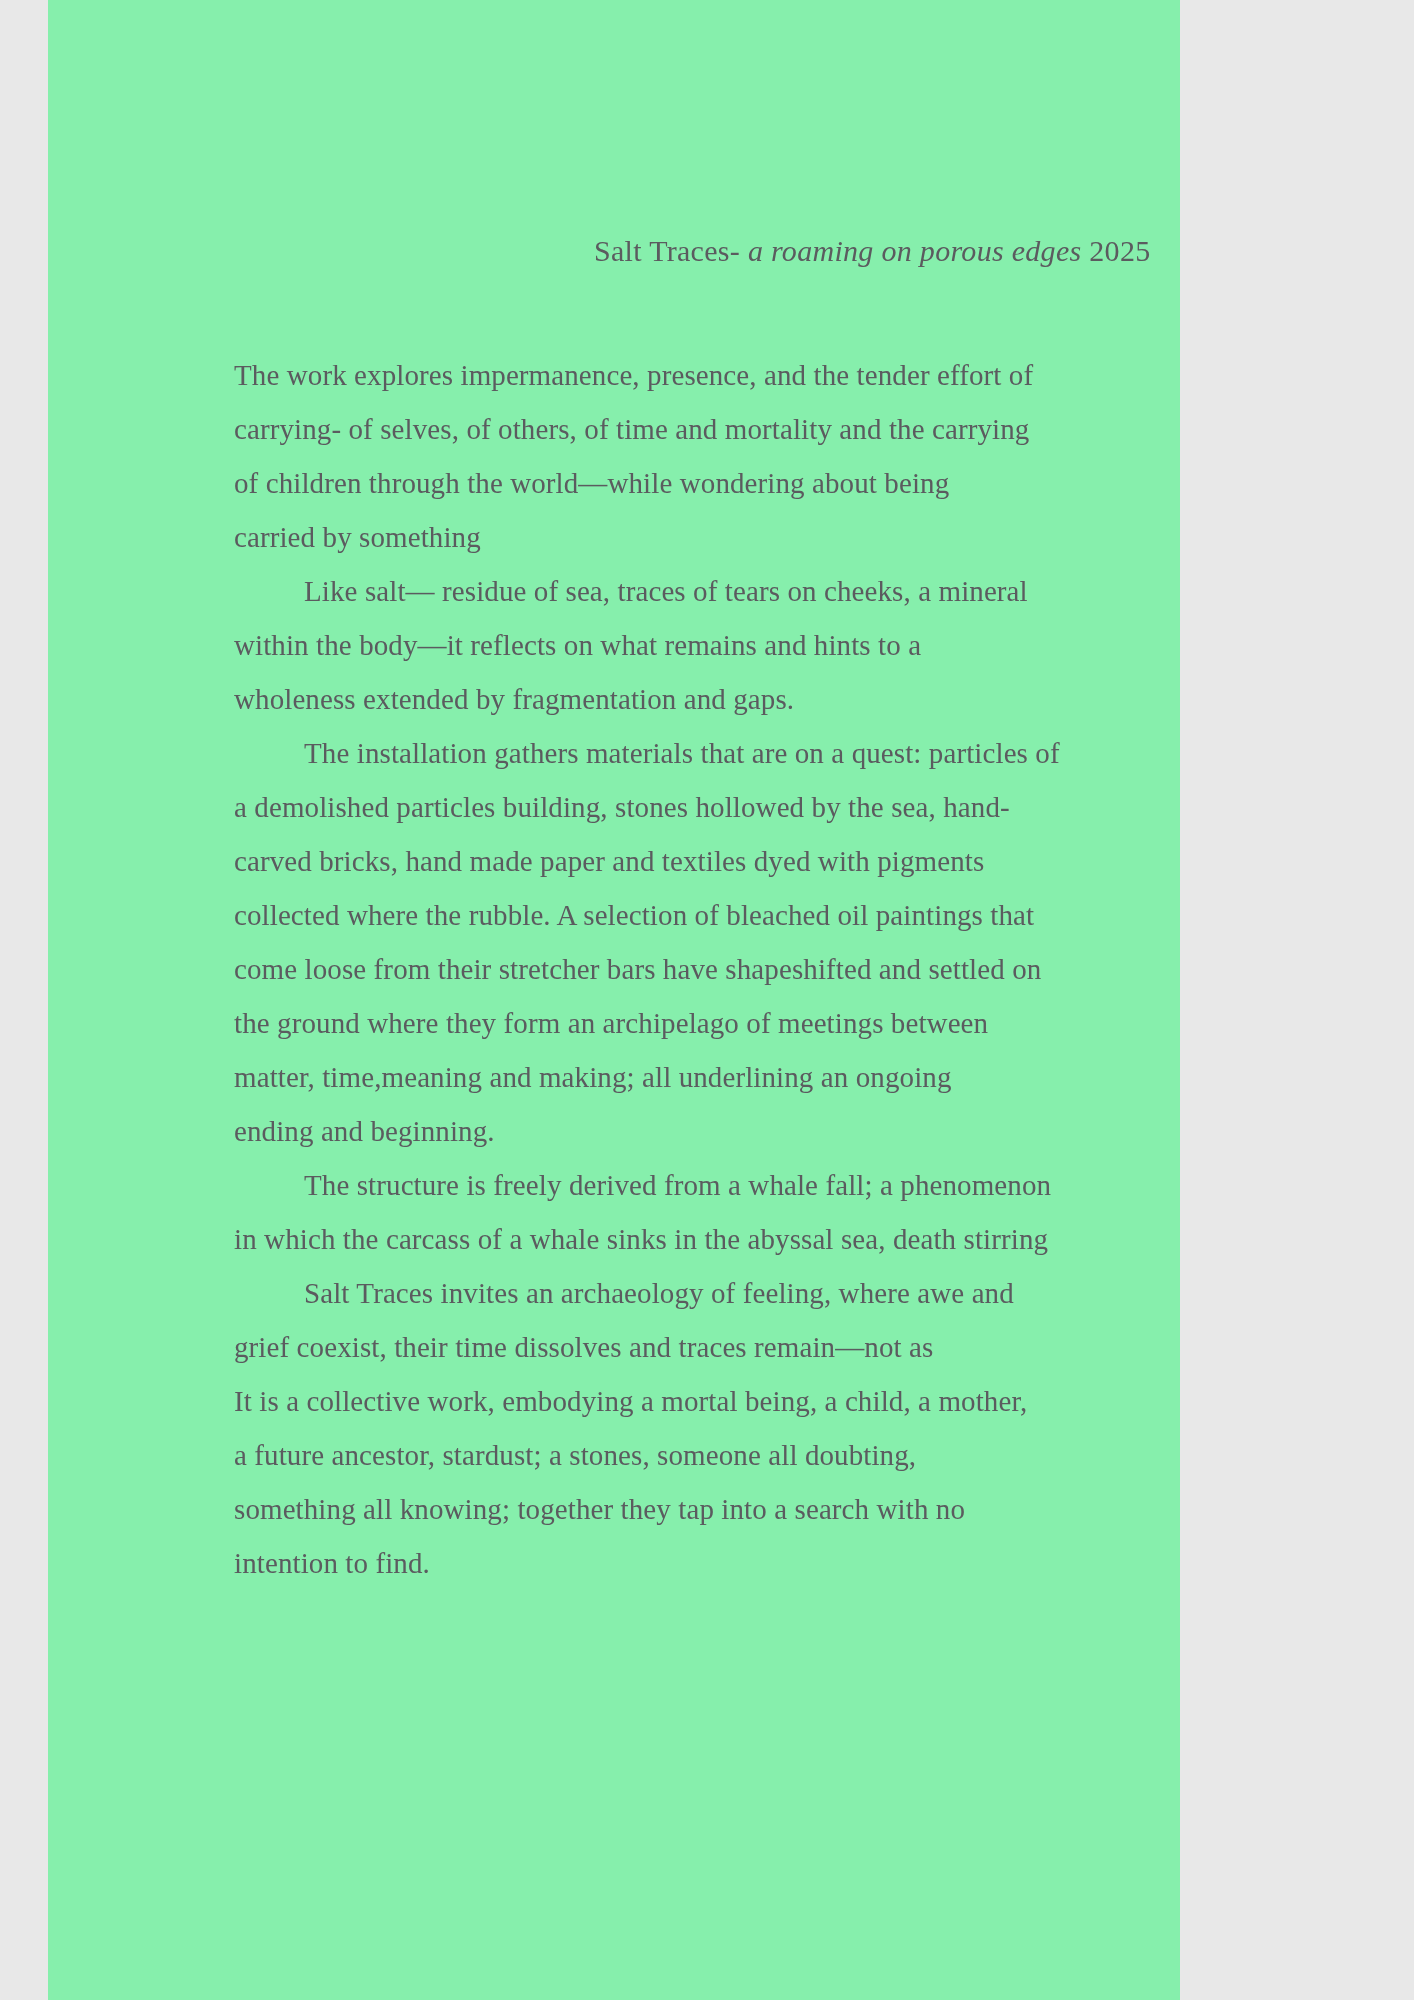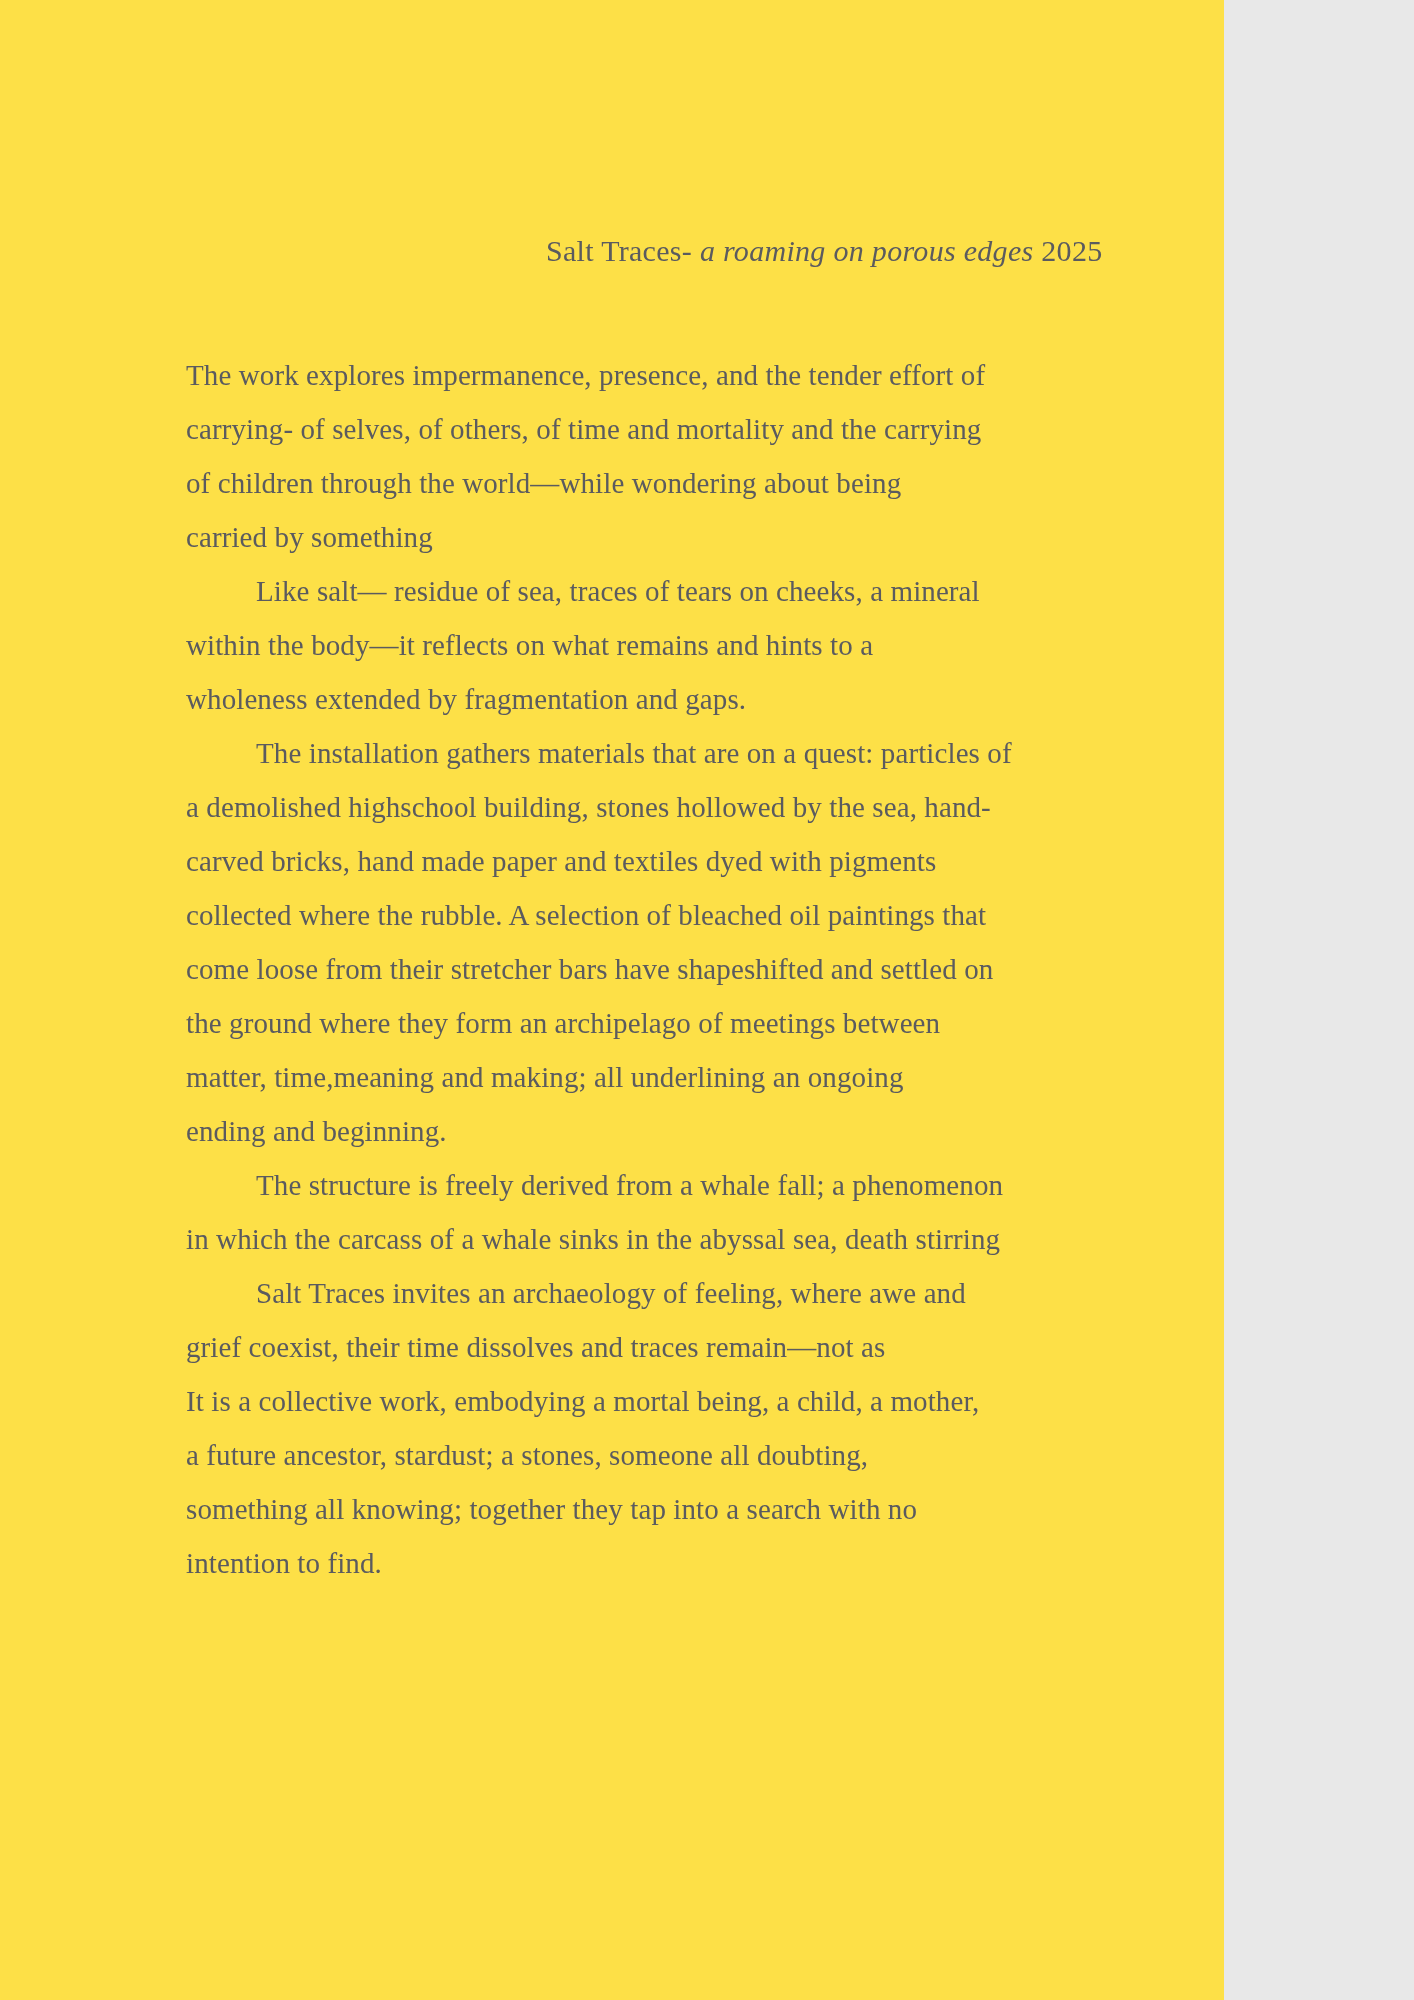--- a/index.html
+++ b/index.html
@@ -2,26 +2,27 @@
 <html><head>
 <meta charset="utf-8">
 <style>
   html, body {
     margin: 0;
     padding: 0;
     background: #e8e8e8;
   }
   .page {
     position: relative;
-    width: 1224px;
+    width: 1132px;
     height: 2000px;
-    background: #fde047;
+    background: #86efac;
     overflow: hidden;
     font-family: "Liberation Serif", "DejaVu Serif", serif;
     color: #5b5b5f;
+    margin-left: 48px;
   }
   .content {
     position: absolute;
     left: 186px;
     top: 224px;
     width: 1180px;
   }
   .title-line {
     margin-left: 360px;
     font-size: 30px;
@@ -56,21 +57,21 @@
     </div>
     <div class="body-text">
         <div class="line">The work explores impermanence, presence, and the tender effort of</div>
         <div class="line">carrying- of selves, of others, of time and mortality and the carrying</div>
         <div class="line">of children through the world—while wondering about being</div>
         <div class="line">carried by something</div>
         <div class="line indent">Like salt— residue of sea, traces of tears on cheeks, a mineral</div>
         <div class="line">within the body—it reflects on what remains and hints to a</div>
         <div class="line">wholeness extended by fragmentation and gaps.</div>
         <div class="line indent">The installation gathers materials that are on a quest: particles of</div>
-        <div class="line">a demolished highschool building, stones hollowed by the sea, hand-</div>
+        <div class="line">a demolished particles building, stones hollowed by the sea, hand-</div>
         <div class="line">carved bricks, hand made paper and textiles dyed with pigments</div>
         <div class="line">collected where the rubble. A selection of bleached oil paintings that</div>
         <div class="line">come loose from their stretcher bars have shapeshifted and settled on</div>
         <div class="line">the ground where they form an archipelago of meetings between</div>
         <div class="line">matter, time,meaning and making; all underlining an ongoing</div>
         <div class="line">ending and beginning.</div>
         <div class="line indent">The structure is freely derived from a whale fall; a phenomenon</div>
         <div class="line">in which the carcass of a whale sinks in the abyssal sea, death stirring</div>
         <div class="line indent">Salt Traces invites an archaeology of feeling, where awe and</div>
         <div class="line">grief coexist, their time dissolves and traces remain—not as</div>

